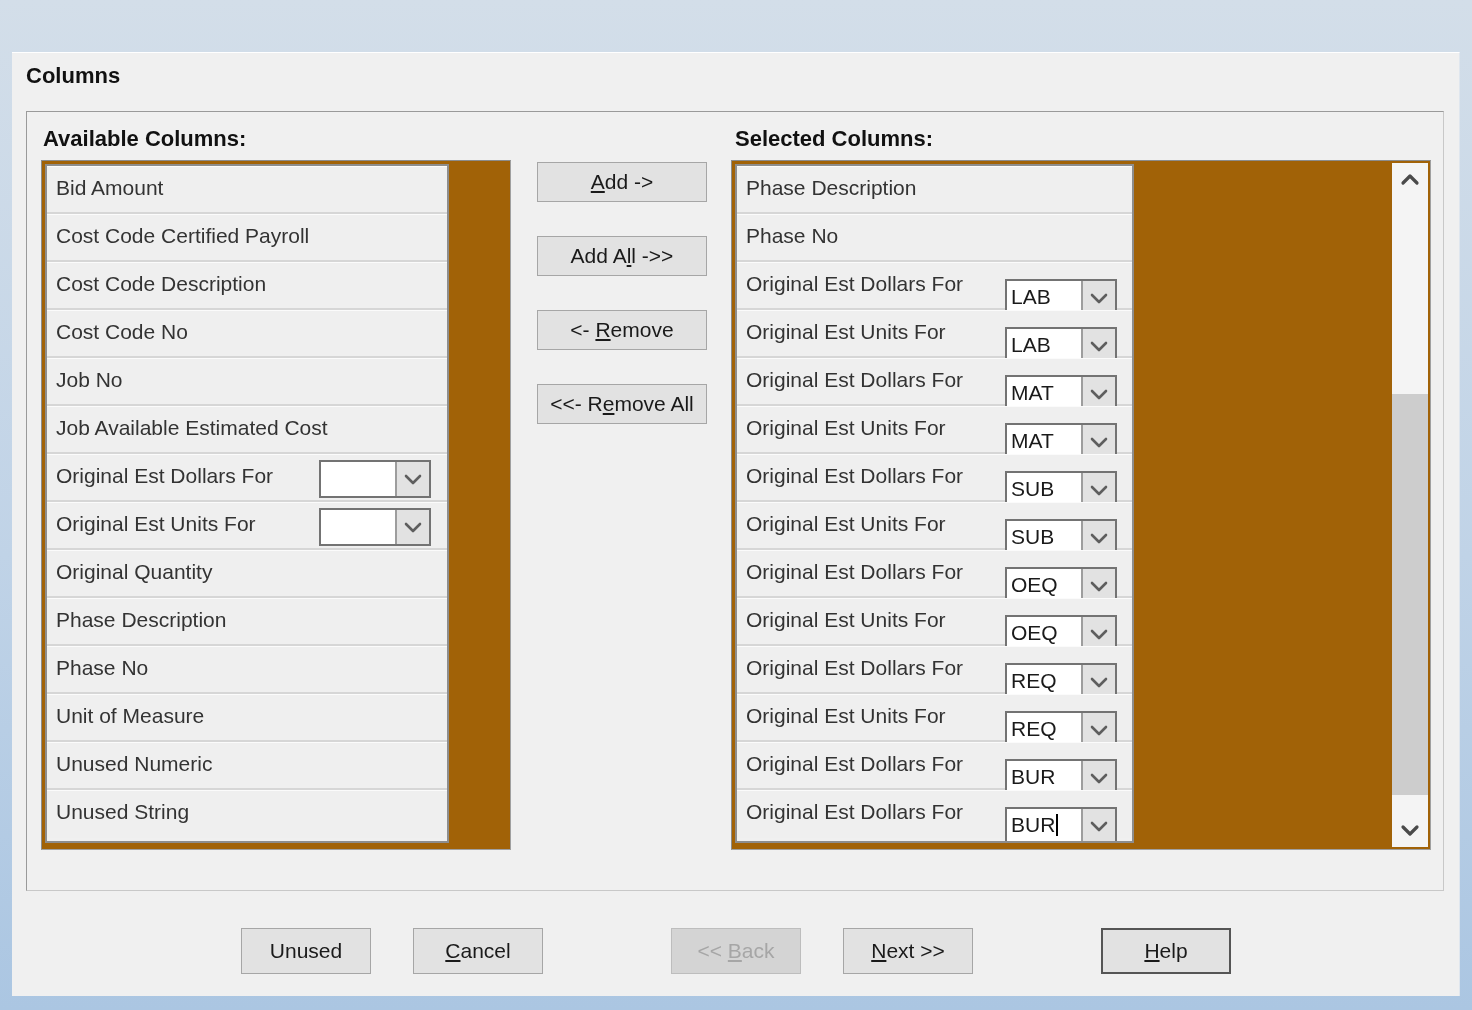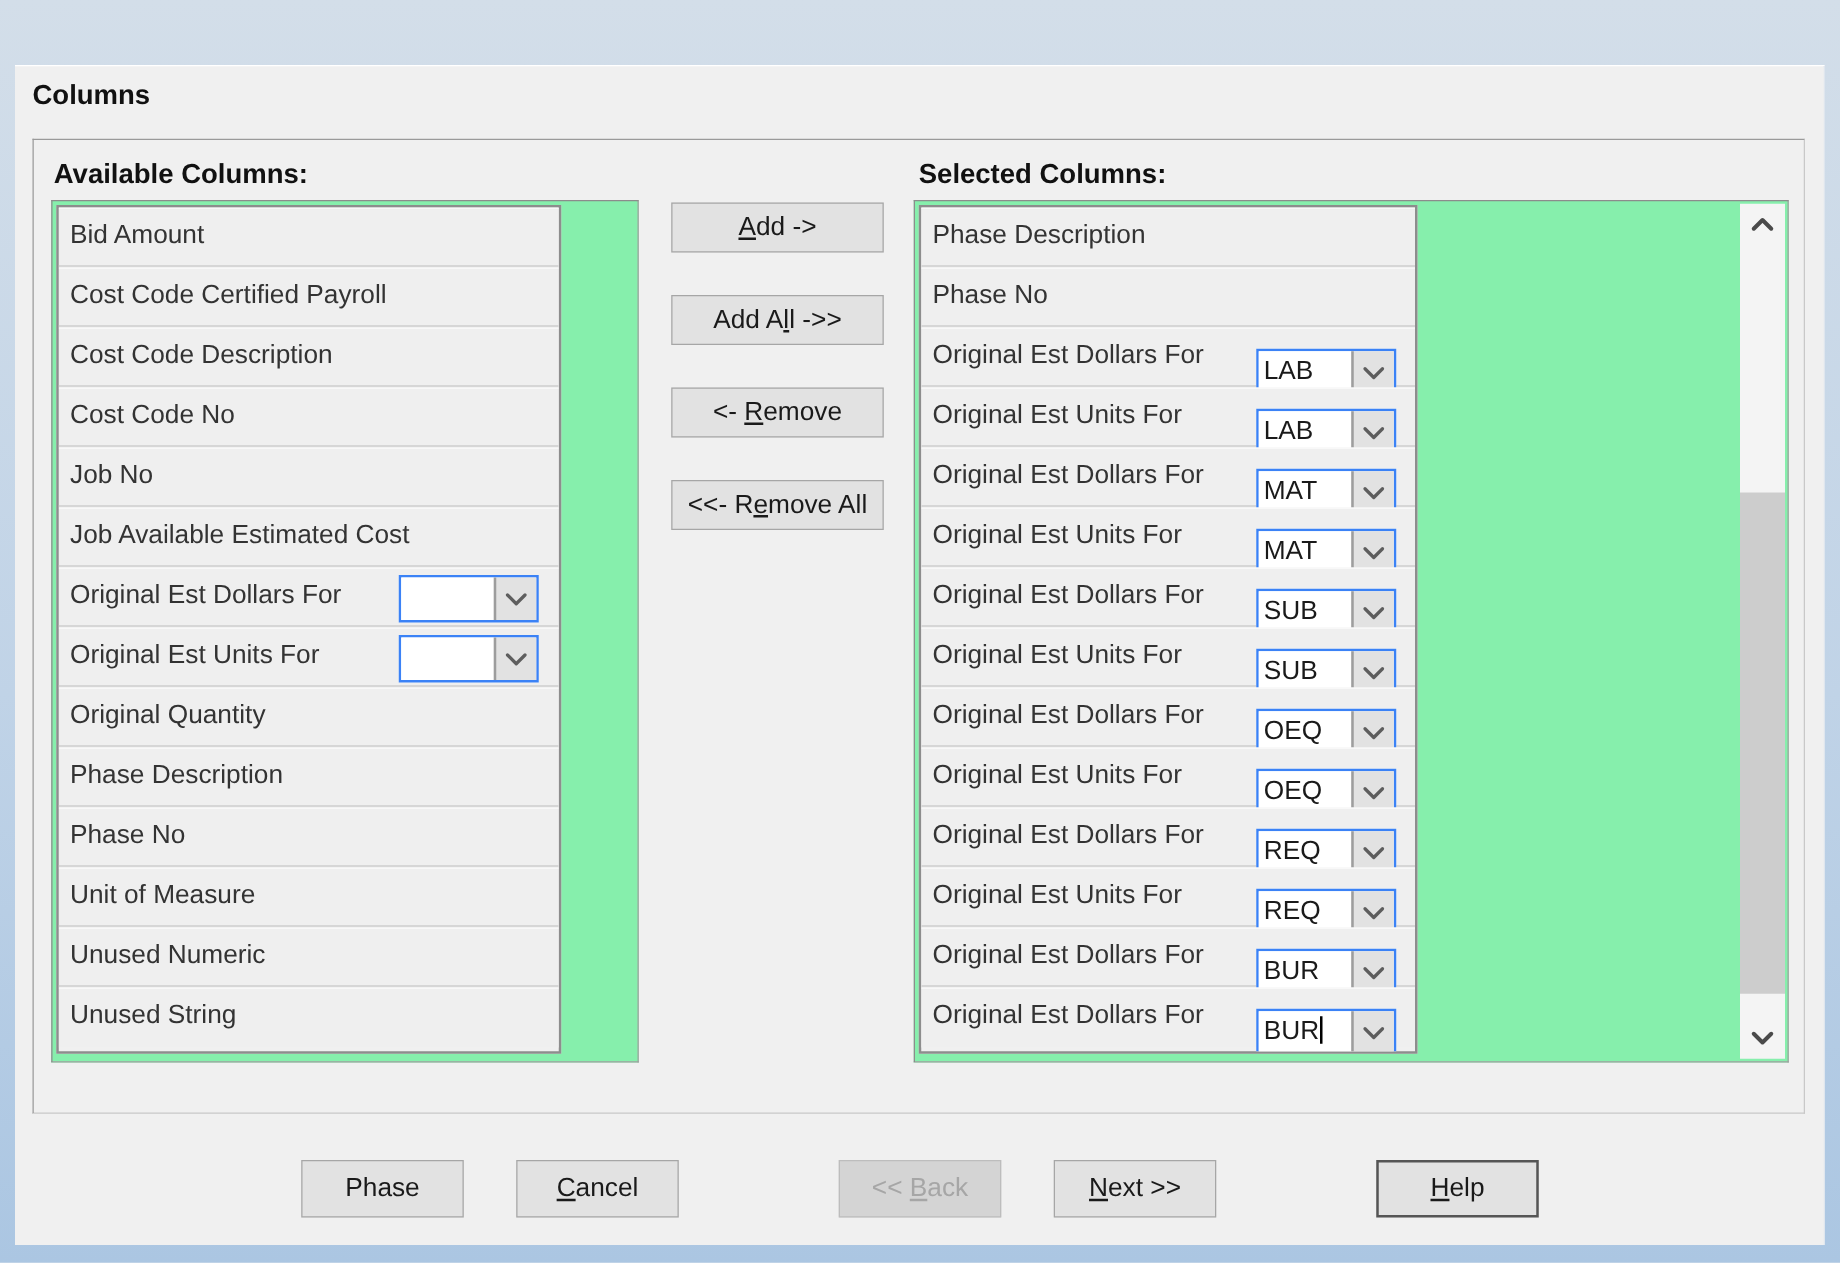--- a/index.html
+++ b/index.html
@@ -41,21 +41,21 @@
     border:1px solid #9a9a9a;
     border-right-color:#c8c8c8; border-bottom-color:#c8c8c8;
     background:#f0f0f0;
   }
   .col-head {
     position:absolute; font-size:22px; font-weight:bold; color:#111;
   }
   
   .listpanel {
     position:absolute;
-    background:#86efac;
+    background:#a16207;
     border:1px solid #a0a0a0;
     border-top-color:#8c8c8c; border-left-color:#8c8c8c;text-decoration:underline;
   }
   .listinner {
     position:absolute; left:3px; top:3px;
     border:2px solid #8d8d8d;
     background:#f0f0f0;
     overflow:hidden;
   }
   .row {
@@ -67,21 +67,21 @@
   }
   .row:last-child { border-bottom:none; }
   .row .lbl {
     position:absolute; left:9px; top:9px;
     font-size:21px; color:#333; white-space:nowrap;
   }
   
   .combo {
     position:absolute;
     display:flex; align-items:stretch;
-    border:2px solid #3b82f6;
+    border:2px solid #737373;
     background:#ffffff;
     height:38px; width:112px;
   }
   .combo .cval {
     flex:1 1 auto; background:#ffffff;
     font-size:21px; color:#1a1a1a;
     padding:4px 0 0 4px; white-space:nowrap; overflow:hidden;
   }
   .combo .cbtn {
     width:34px; background:#e2e2e2;
@@ -382,21 +382,21 @@
               <path d="M3 4 L10 11 L17 4" fill="none" stroke="#4a4a4a" stroke-width="3.2" stroke-linecap="round" stroke-linejoin="round"></path>
             </svg>
           </div>
         </div>
       </div>
 
     </div>
 
     <div id="bottombar">
         <div class="btn wiz">
-          <span>Phase</span>
+          <span>Unused</span>
         </div>
         <div class="btn wiz">
           <span><u>C</u>ancel</span>
         </div>
         <div class="gap-lg"></div>
         <div class="btn wiz disabled">
           <span>&lt;&lt; <u>B</u>ack</span>
         </div>
         <div class="btn wiz">
           <span><u>N</u>ext &gt;&gt;</span>

